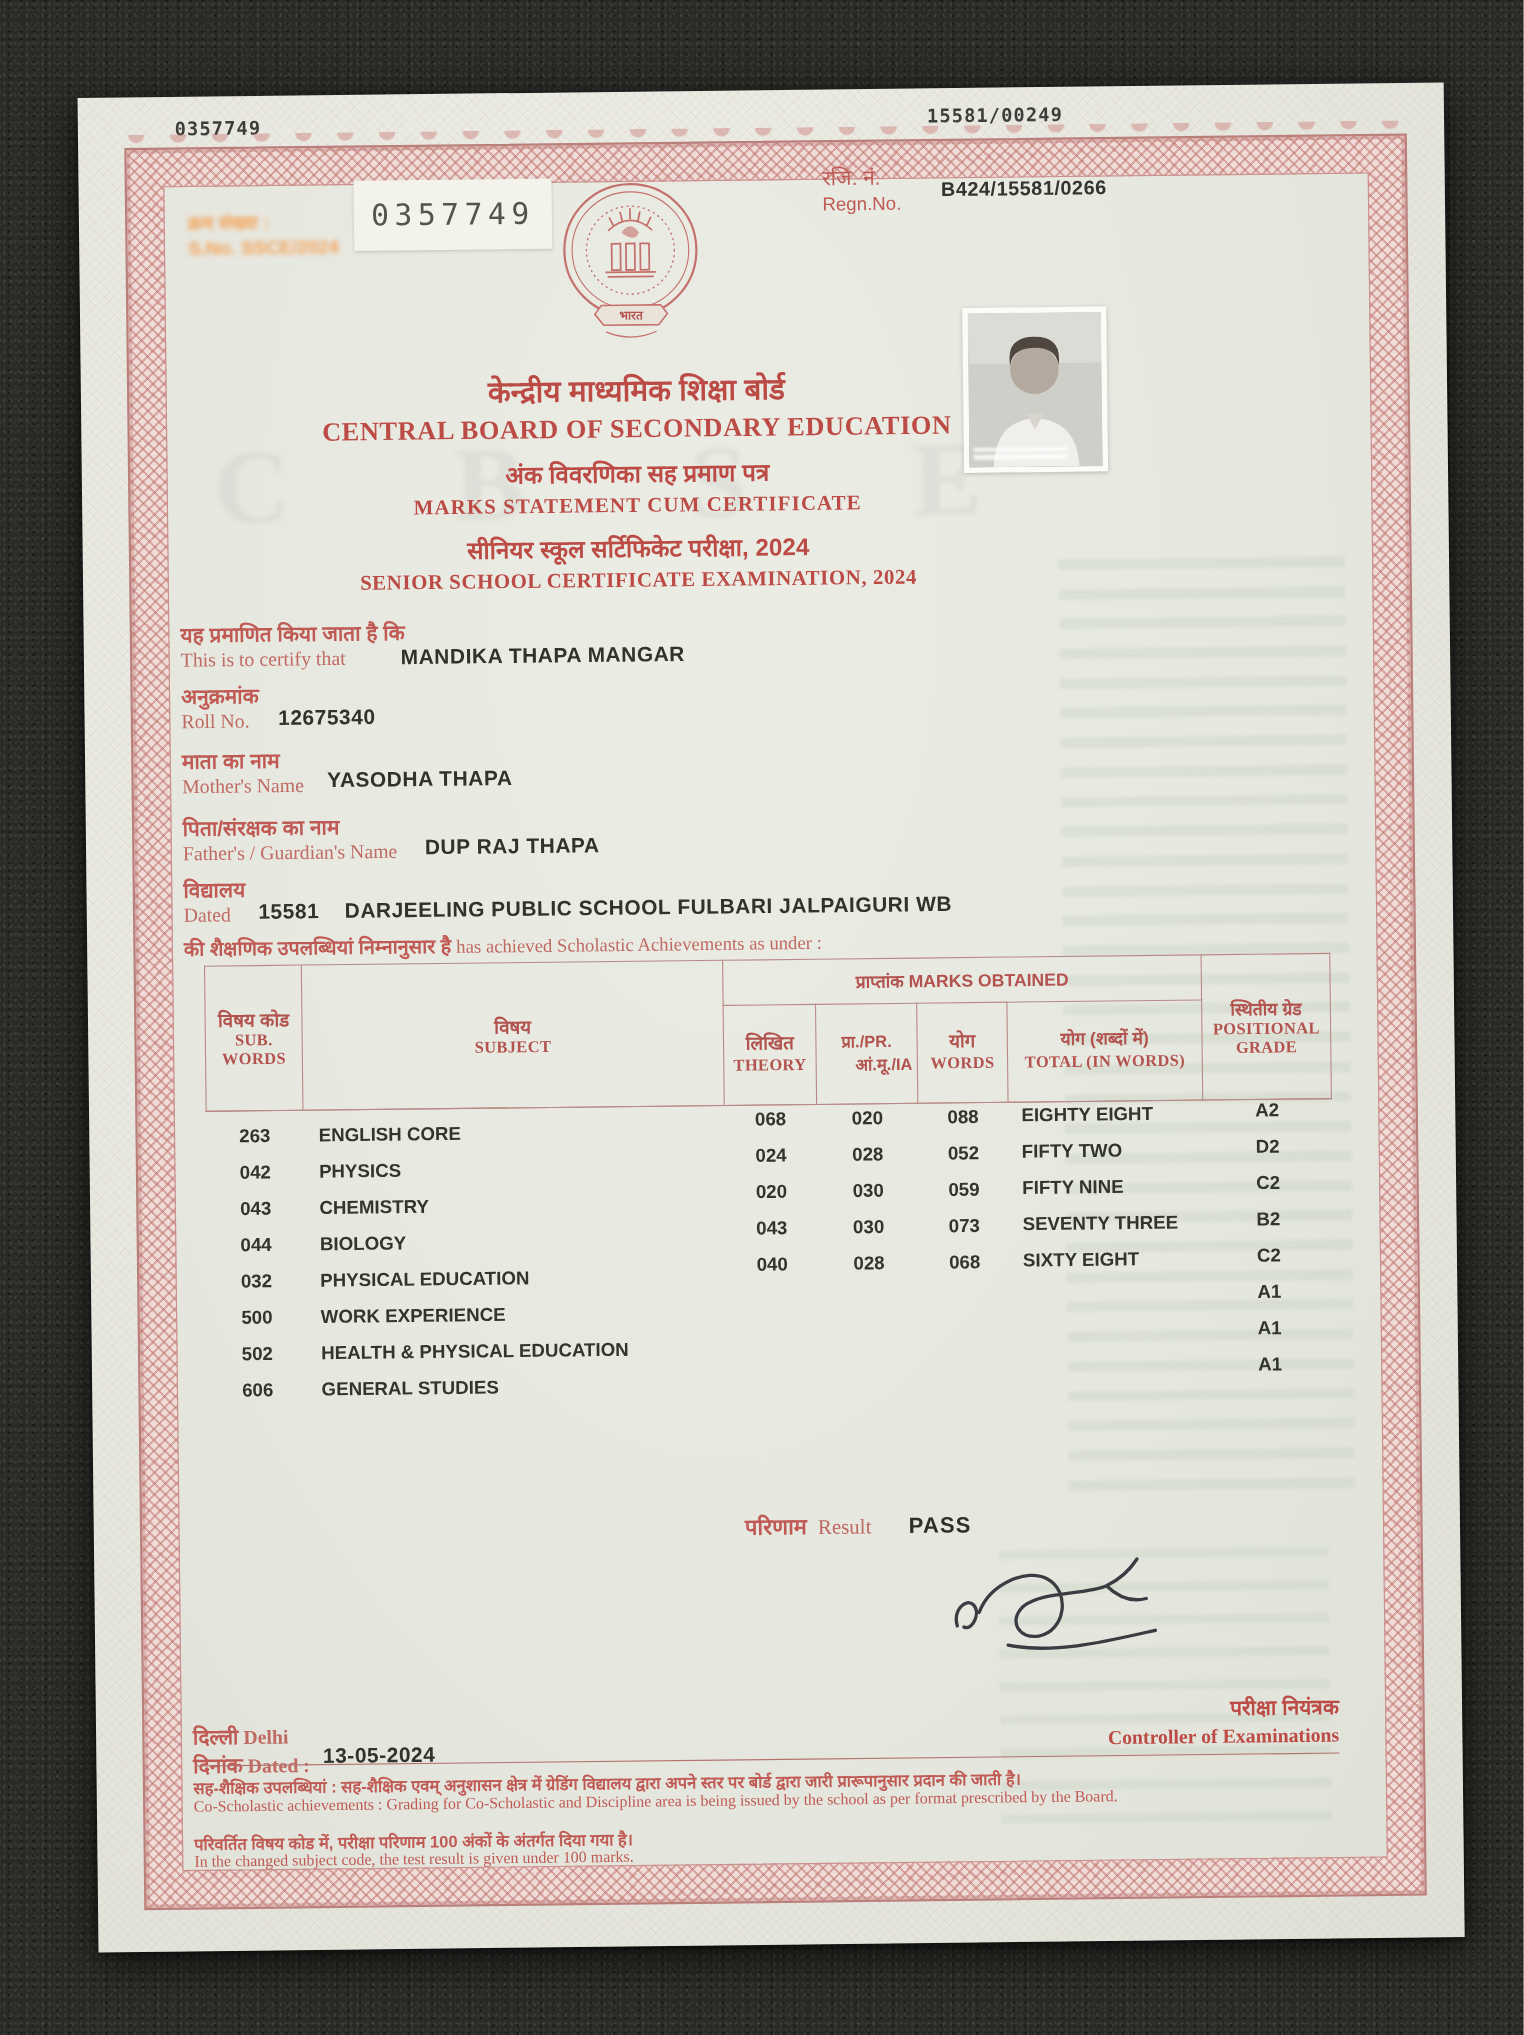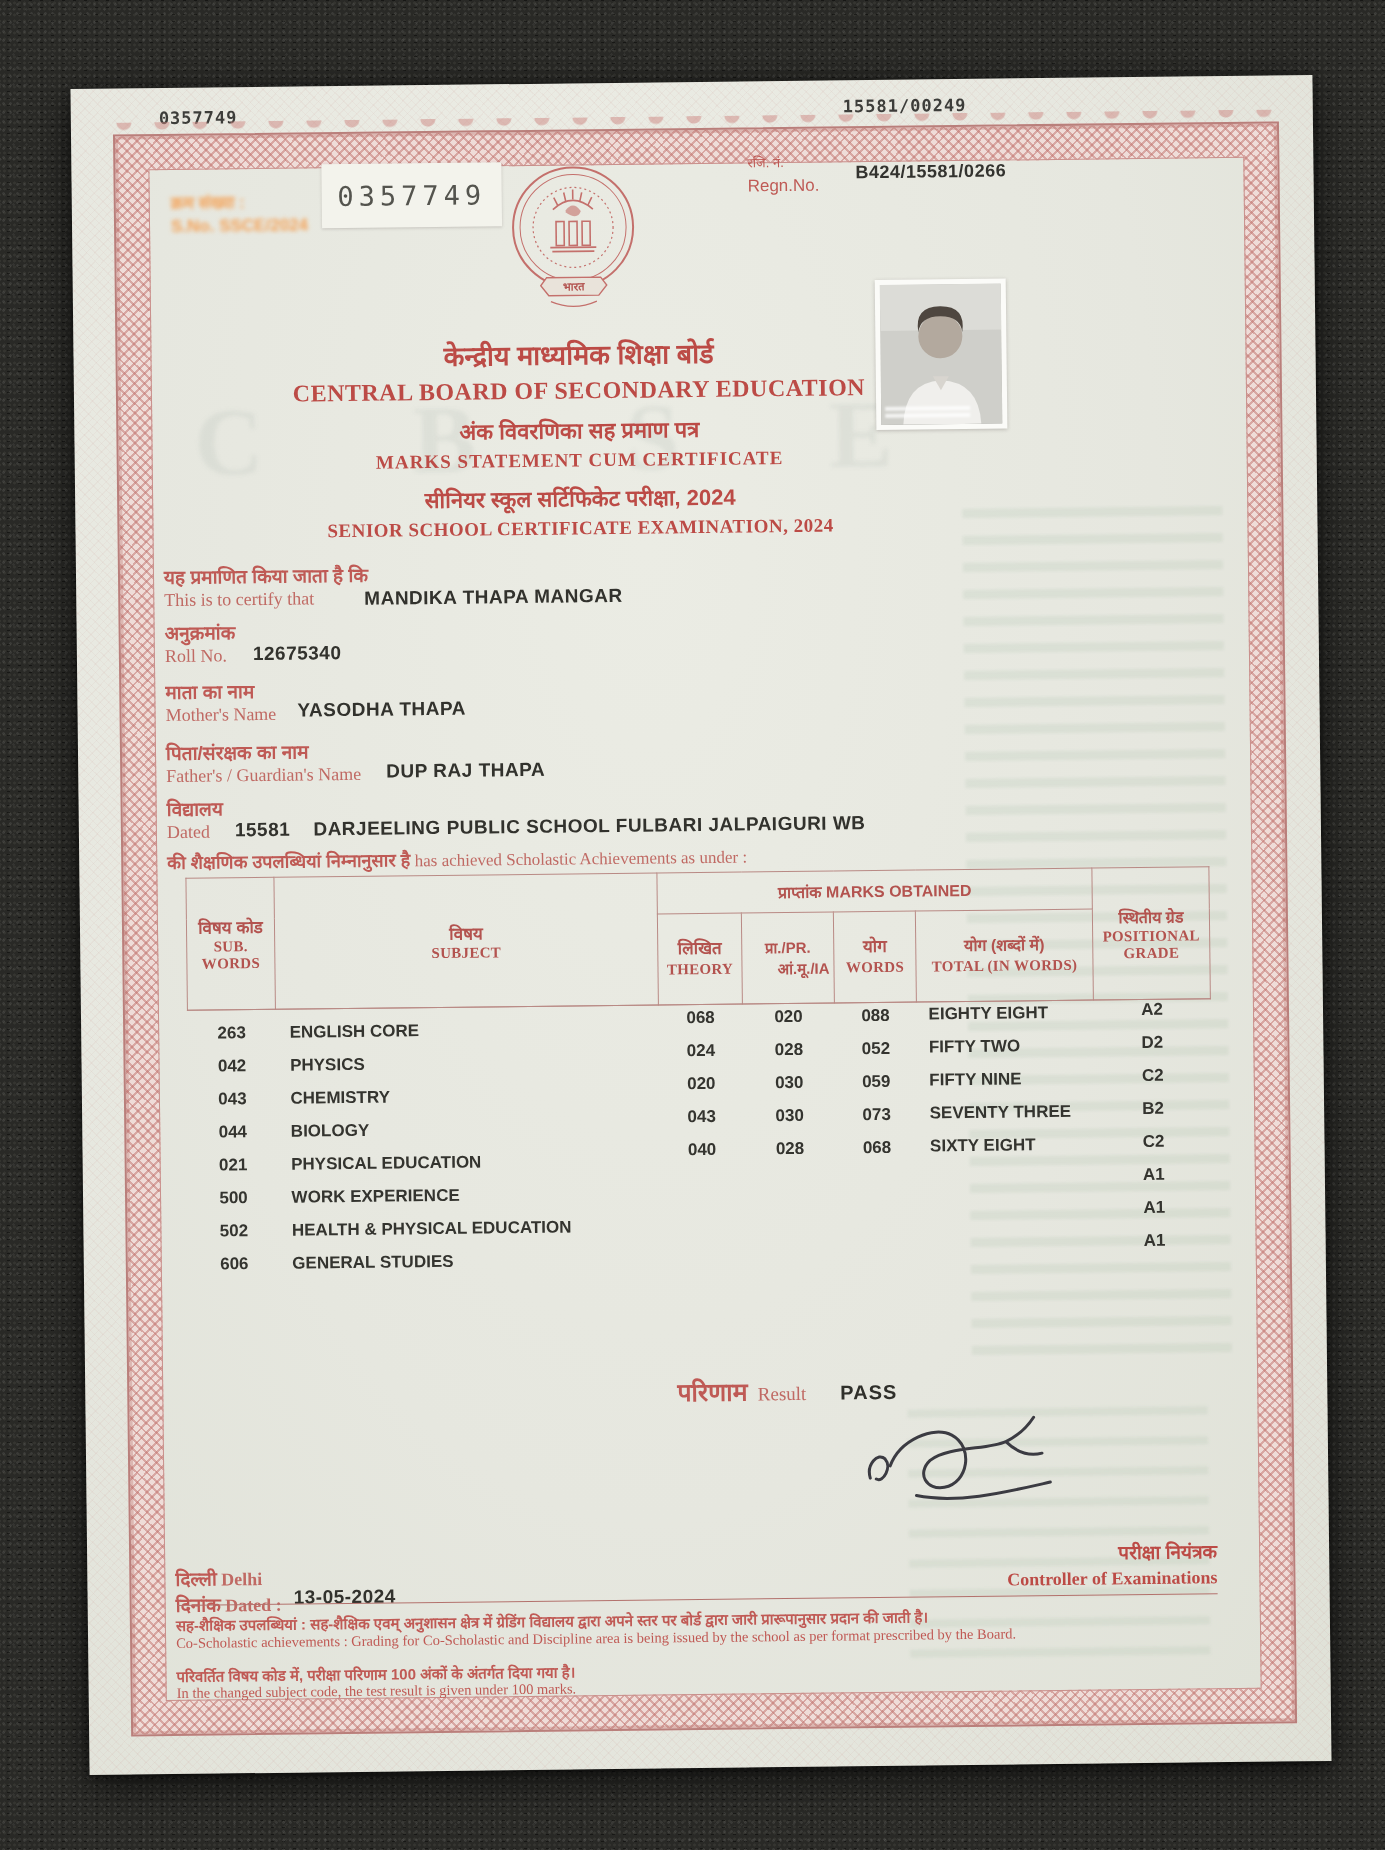--- a/index.html
+++ b/index.html
@@ -68,21 +68,21 @@
   .serial-orange{position:absolute;left:99px;top:104px;color:#f4a257;font-size:17px;
     font-weight:bold;line-height:23px;filter:blur(2.2px);}
   .serial-box{
     position:absolute;left:250px;top:78px;width:180px;height:64px;
     background:#f3f3ec;box-shadow:0 1px 3px rgba(90,80,80,0.25);
     display:flex;align-items:center;justify-content:center;
   }
   .serial-box span{font-family:"DejaVu Sans Mono", monospace;font-size:27px;color:#54544e;
     letter-spacing:5px;}
   .regn{position:absolute;left:676px;top:70px;color:#bf5a55;font-size:17px;line-height:23px;}
-  .regn-hi{font-size:13px;}
+  .regn-hi{font-size:19px;}
   .regn-value{position:absolute;left:784px;top:82px;color:#33332f;font-weight:bold;font-size:18px;letter-spacing:0.5px;}
   
   .logo{position:absolute;left:436px;top:66px;width:130px;height:170px;}
   
   .photo{
     position:absolute;left:802px;top:200px;width:131px;height:150px;
     background:#fbfbf8;padding:5px;box-sizing:border-box;box-shadow:0 1px 4px rgba(80,70,70,0.3);
   }
   .photo-inner{position:relative;width:100%;height:100%;
     background:linear-gradient(180deg,#d8d8d3 0%, #c7c7c1 55%, #b5b5b0 100%);overflow:hidden;}
@@ -116,21 +116,21 @@
   .marks-table tbody td{border:none;font-weight:bold;color:#34342f;font-size:17px;vertical-align:top;}
   .marks-table tbody tr{height:32px;}
   td.c-code{text-align:center;padding-top:13px;}
   td.c-subj{padding-left:14px;padding-top:13px;font-size:16.5px;}
   td.c-th,td.c-pr,td.c-tot{text-align:center;padding-top:3px;}
   td.c-words{padding-left:12px;padding-top:2px;font-size:16.5px;}
   td.c-grade{text-align:center;padding-top:0;}
   .col-borders td{border-left:1px solid #b98a85;border-right:1px solid #b98a85;}
   
   .result-line{position:absolute;left:592px;top:1292px;display:flex;align-items:baseline;}
-  .result-hi{color:#bf5a55;font-size:25px;font-weight:bold;}
+  .result-hi{color:#bf5a55;font-size:20px;font-weight:bold;}
   .result-en{color:#c06a64;font-family:"Liberation Serif", serif;font-size:19px;margin-left:10px;}
   .result-val{color:#2f2f2a;font-weight:bold;font-size:20px;margin-left:34px;letter-spacing:1px;}
   
   .signature{position:absolute;left:768px;top:1318px;width:210px;height:115px;}
   .controller{position:absolute;left:730px;top:1462px;width:400px;text-align:right;color:#bc4b46;}
   .controller .c-hi{font-size:19px;font-weight:bold;}
   .controller .c-en{font-family:"Liberation Serif", serif;font-size:18px;font-weight:bold;margin-top:3px;}
   .place{position:absolute;left:88px;top:1478px;}
   .date-row{position:absolute;left:88px;top:1504px;}
   .date-value{position:absolute;left:206px;top:1500px;}
@@ -333,21 +333,21 @@
       <td class="c-code">044</td>
       <td class="c-subj">BIOLOGY</td>
       <td class="c-th">043</td>
       <td class="c-pr">030</td>
       <td class="c-tot">073</td>
       <td class="c-words">SEVENTY THREE</td>
       <td class="c-grade">B2</td>
     </tr>
 
     <tr class="col-borders">
-      <td class="c-code">021</td>
+      <td class="c-code">032</td>
       <td class="c-subj">PHYSICAL EDUCATION</td>
       <td class="c-th">040</td>
       <td class="c-pr">028</td>
       <td class="c-tot">068</td>
       <td class="c-words">SIXTY EIGHT</td>
       <td class="c-grade">C2</td>
     </tr>
 
     <tr class="col-borders">
       <td class="c-code">500</td>

